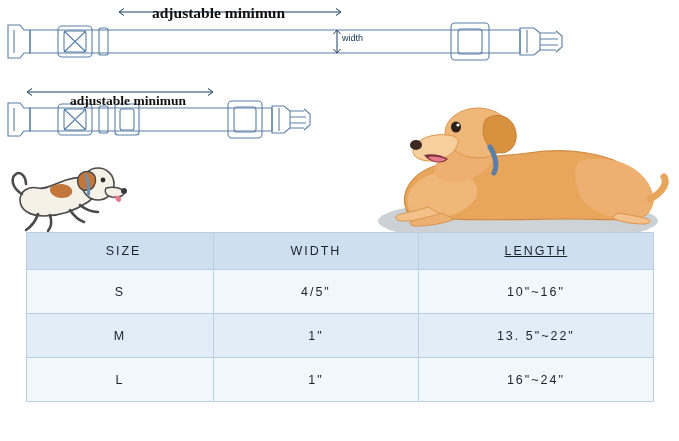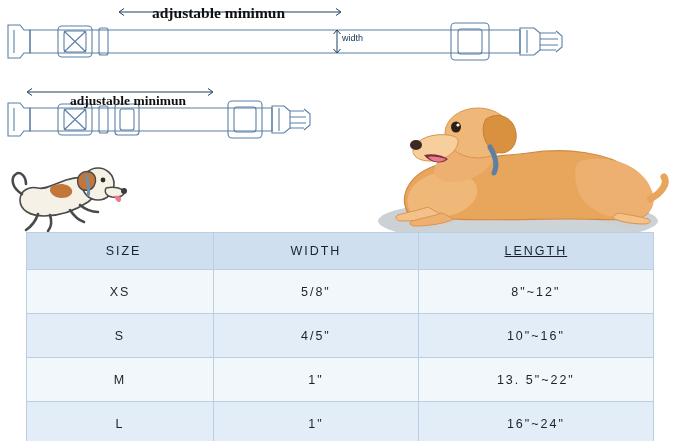--- a/index.html
+++ b/index.html
@@ -253,25 +253,20 @@
   <table class="size-table">
     <thead>
       <tr>
         <th class="col-size">SIZE</th>
         <th class="col-width">WIDTH</th>
         <th class="col-length">LENGTH</th>
       </tr>
     </thead>
     <tbody>
       <tr>
-        <td>XS</td>
-        <td>5/8"</td>
-        <td>8"~12"</td>
-      </tr>
-      <tr>
         <td>S</td>
         <td>4/5"</td>
         <td>10"~16"</td>
       </tr>
       <tr>
         <td>M</td>
         <td>1"</td>
         <td>13. 5"~22"</td>
       </tr>
       <tr>

